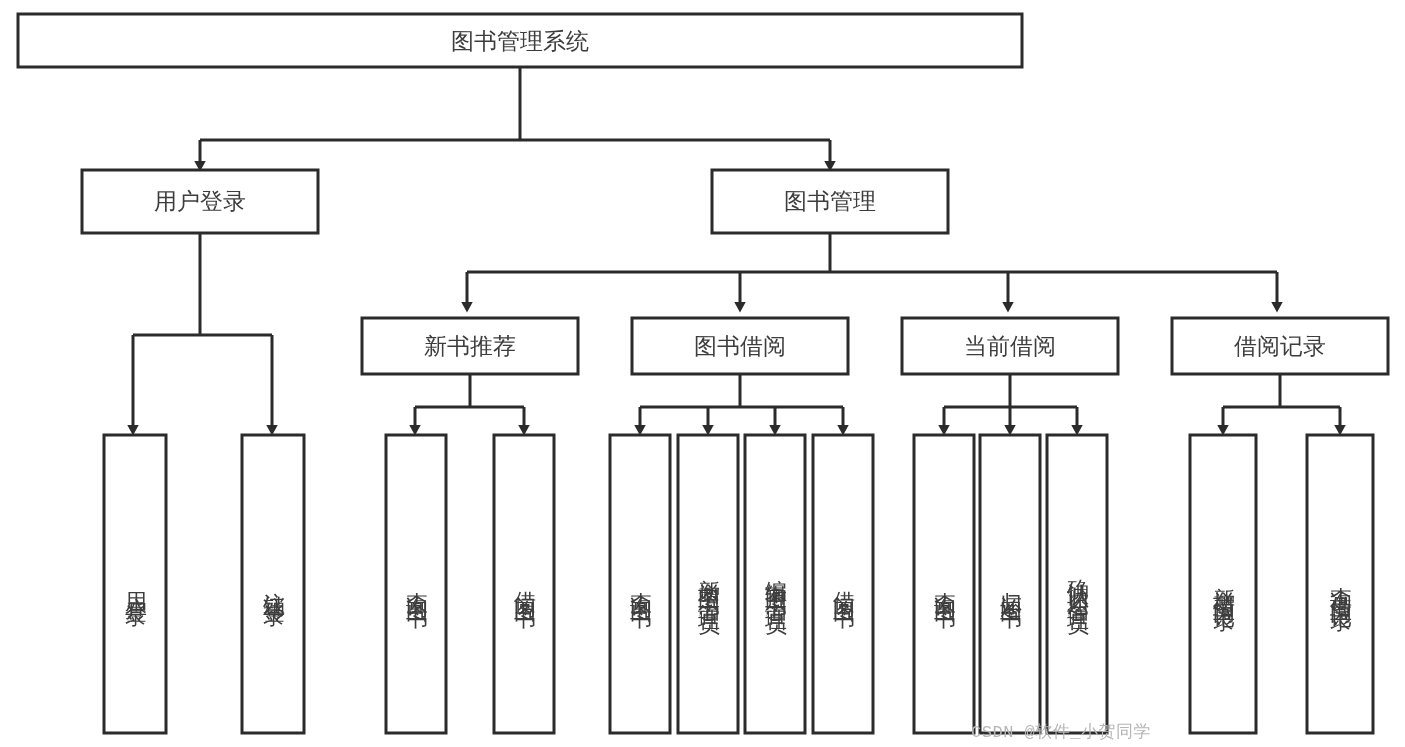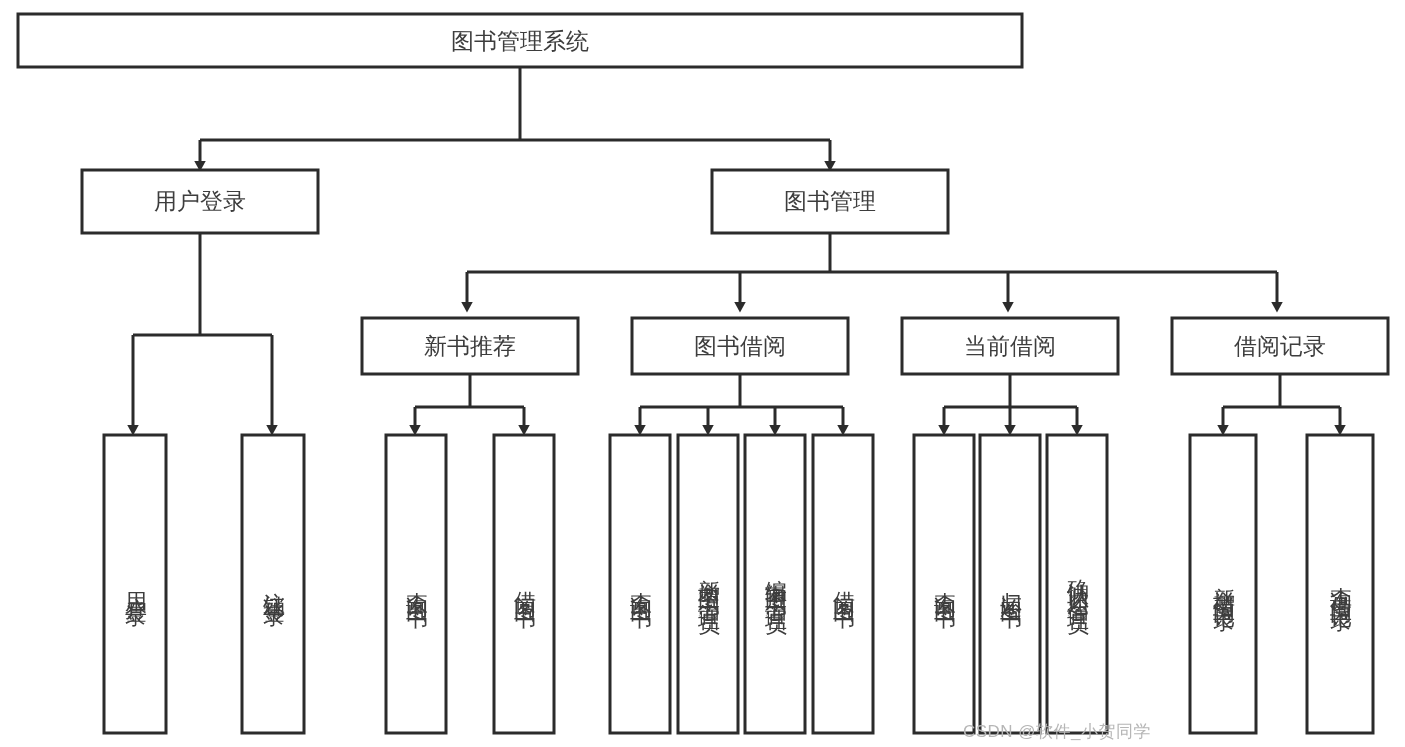--- a/index.html
+++ b/index.html
@@ -49,21 +49,21 @@
   .node-label.vertical {
     font-size: 22px;
     writing-mode: vertical-rl;
     text-orientation: upright;
     letter-spacing: 5px;
   }
   .watermark {
     position: absolute;
     right: 8px;
     bottom: 4px;
-    font-family: Liberation Sans, sans-serif;
+    font-family: Liberation Mono, monospace;
     font-size: 17px;
     color: #b6b6b6;
     letter-spacing: 0.5px;
     user-select: none;
     pointer-events: none;
   }
 </style>
 </head>
 <body>
 

